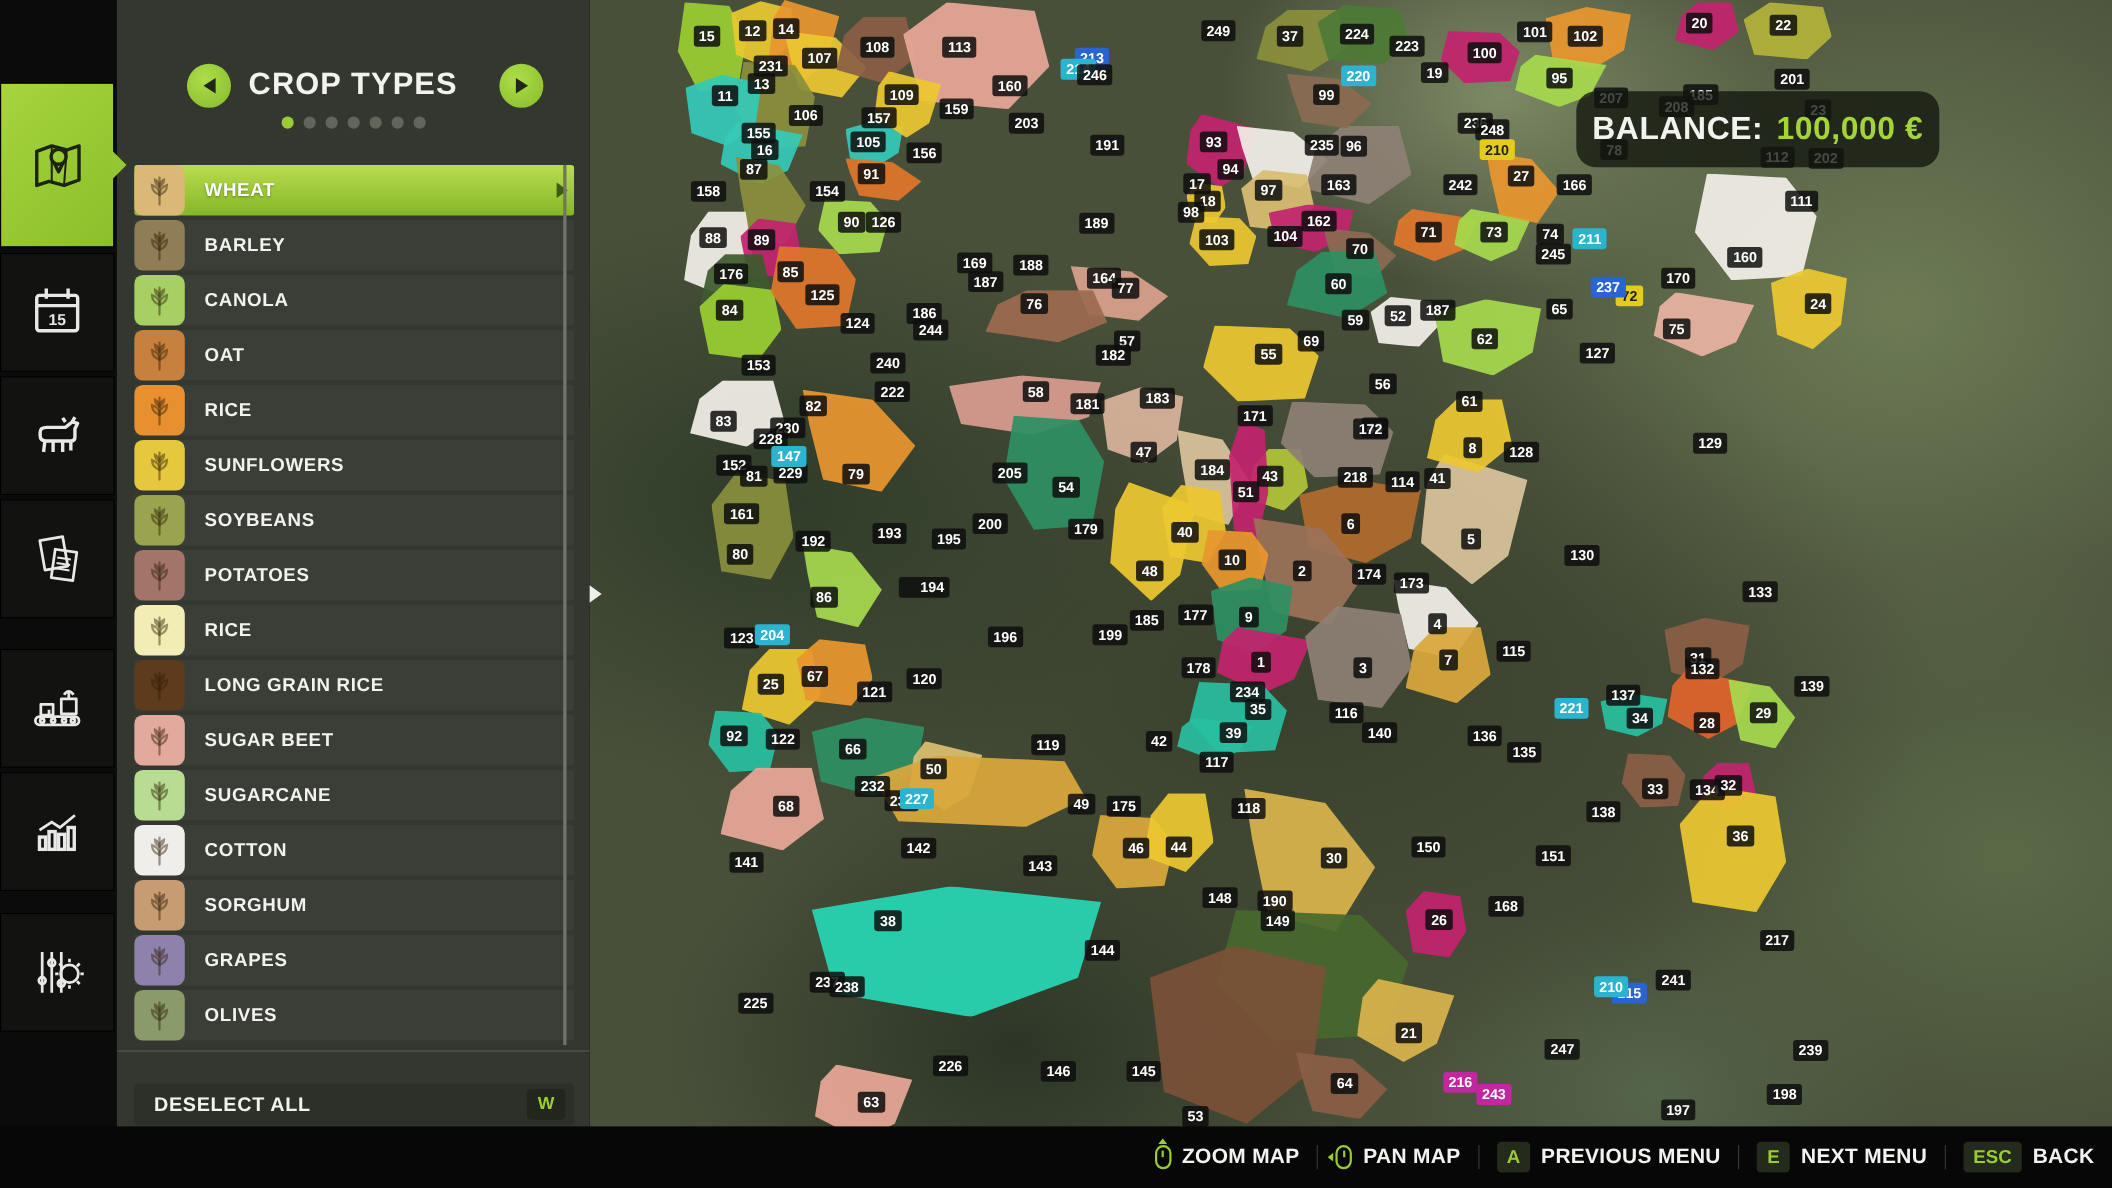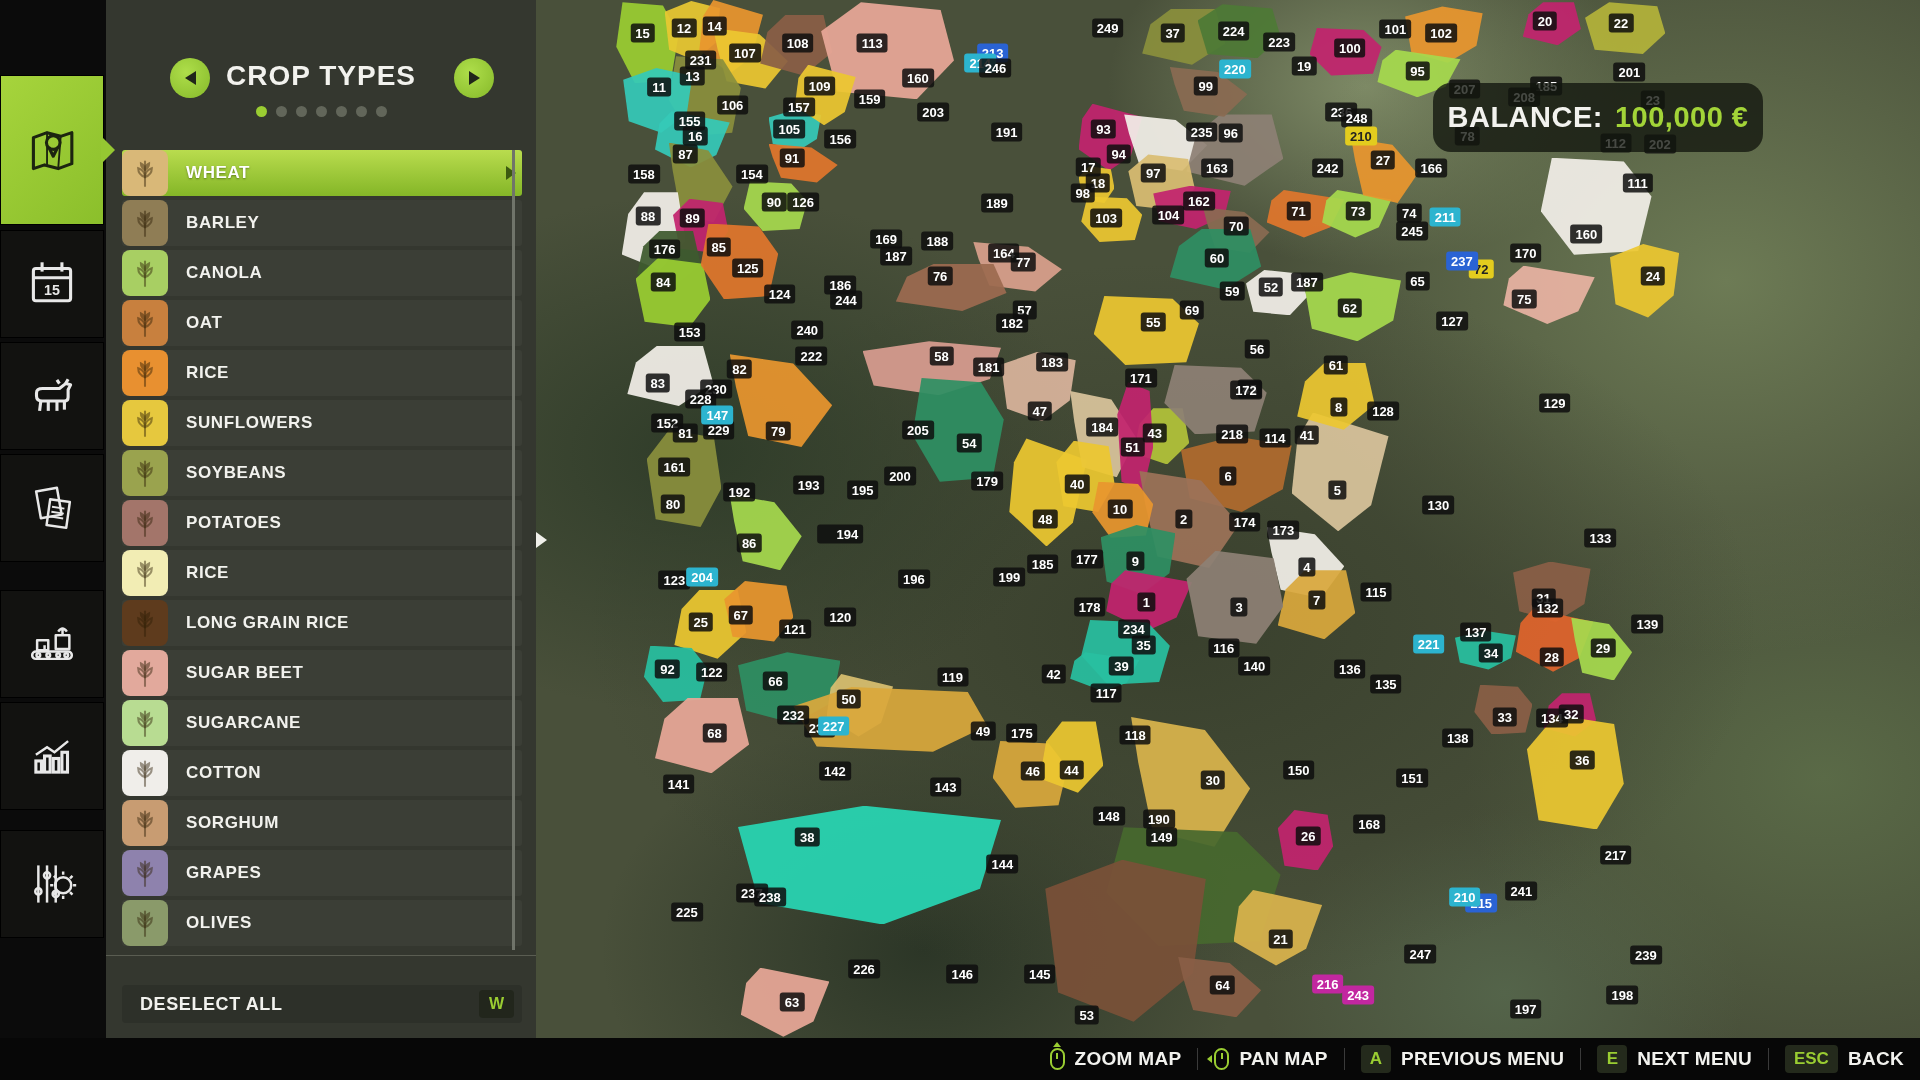--- a/index.html
+++ b/index.html
@@ -83,21 +83,21 @@
   .fbadge.k-m { background:#c picked; }
   .fbadge.k-m { background:#c227a0; }
 
   
   #balance { position:absolute; left:1433px; top:83px; width:330px; height:69px; z-index:15;
              background:rgba(18,22,14,.78); border-radius:18px; display:flex; align-items:center; justify-content:center; gap:12px; }
   #balance-label { color:#f2f2ee; font-size:29px; font-weight:bold; letter-spacing:.5px; }
   #balance-value { font-size:29px; font-weight:bold; letter-spacing:.5px; }
 
   
-  #bottombar { position:absolute; left:0; bottom:0; width:1920px; height:42px; background:#070707; z-index:40;
+  #bottombar { position:absolute; left:0; bottom:0; width:1920px; height:56px; background:#070707; z-index:40;
                display:flex; align-items:center; justify-content:flex-end; padding-right:16px; }
   .bb-item { display:flex; align-items:center; gap:10px; margin-left:16px; }
   .bb-label { color:#f2f2ee; font-size:19px; font-weight:bold; letter-spacing:.3px; }
   .bb-sep { width:1px; height:22px; background:#3a3a3a; margin-left:16px; }
   .bb-key { background:#242a1c; color:#9acd32; font-size:17px; font-weight:bold; border-radius:4px;
             padding:4px 9px; min-width:30px; text-align:center; }
   .mouse { position:relative; width:15px; height:22px; border:2px solid #9acd32; border-radius:8px; }
   .mouse::after { content:""; position:absolute; left:50%; top:3px; width:2px; height:6px; margin-left:-1px; background:#9acd32; }
   .mouse.zoom::before { content:""; position:absolute; left:50%; top:-8px; margin-left:-4px;
        border-bottom:5px solid #9acd32; border-left:4px solid transparent; border-right:4px solid transparent; }

